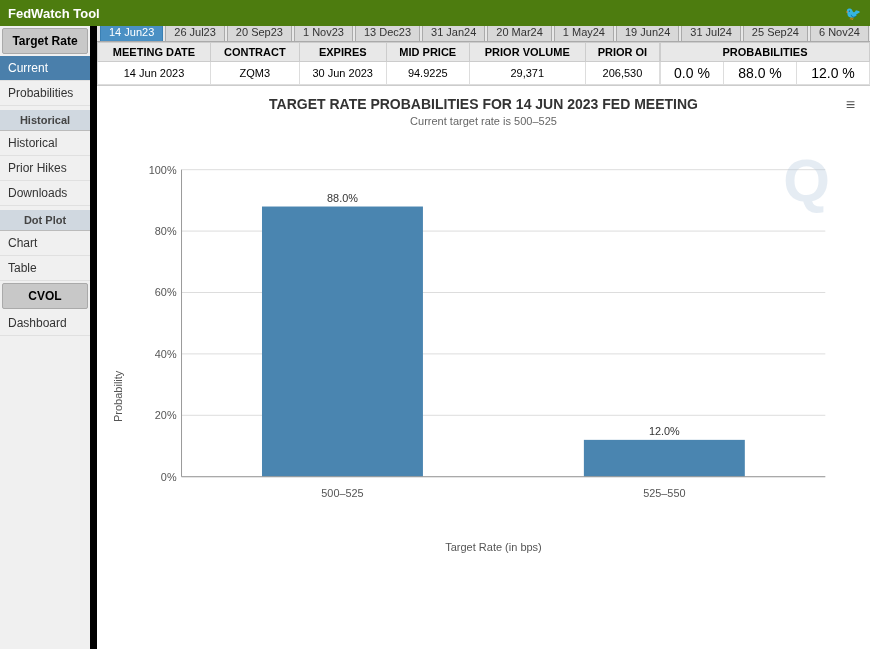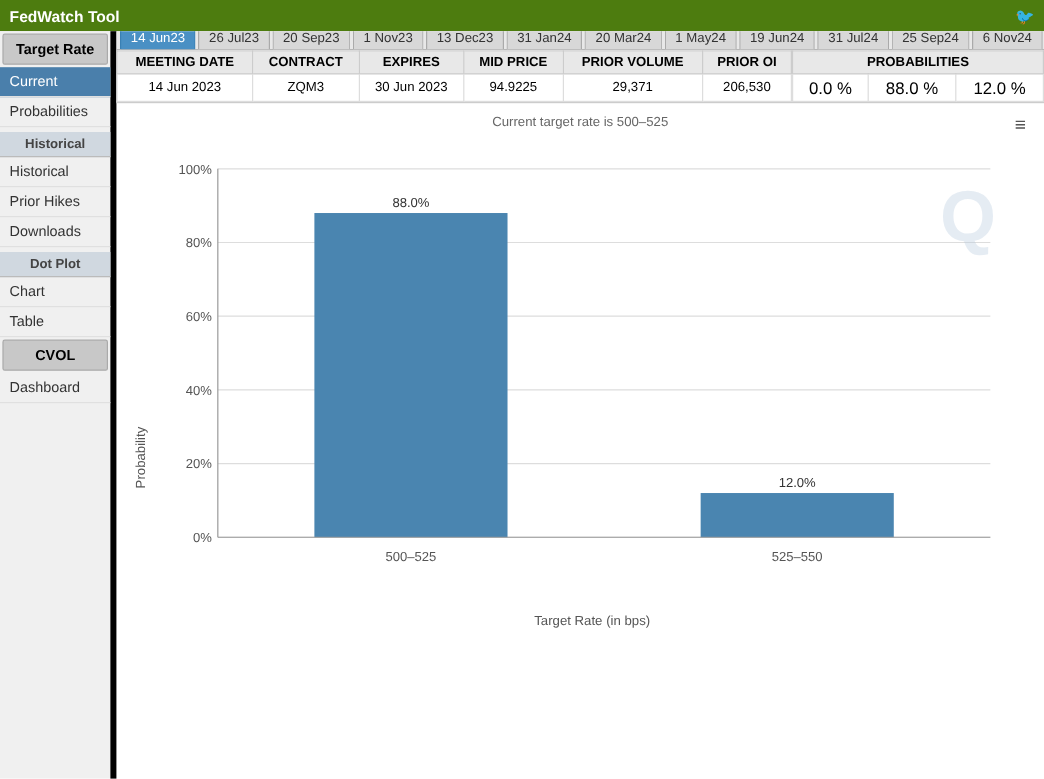--- a/index.html
+++ b/index.html
@@ -17,21 +17,21 @@
     }
     #topbar span { font-size: 13px; font-weight: bold; }
 
     
     #main-layout { display: flex; height: calc(649px - 26px); }
 
     
     #sidebar {
       width: 97px;
       background: #f0f0f0;
-      border-right: 5px solid #000000;
+      border-right: 7px solid #000000;
       display: flex;
       flex-direction: column;
       flex-shrink: 0;
     }
 
     .sidebar-section-btn {
       background: #c8c8c8;
       border: 1px solid #aaa;
       text-align: center;
       padding: 5px 2px;
@@ -156,21 +156,21 @@
     #chart-title {
       font-size: 14px;
       font-weight: bold;
       color: #333;
       margin-bottom: 3px;
     }
     #chart-subtitle {
       font-size: 11px;
       color: #666;
       text-align: center;
-      margin-bottom: 11px;
+      margin-bottom: 21px;
     }
     #chart-menu-icon {
       position: absolute;
       top: 10px;
       right: 15px;
       cursor: pointer;
       font-size: 16px;
       color: #555;
     }
 
@@ -295,20 +295,23 @@
           <tr id="prob-row">
               <td>0.0 %</td>
               <td>88.0 %</td>
               <td>12.0 %</td>
             </tr>
         </tbody>
       </table>
     </div>
 
     <div id="chart-area">
+      <div style="display:flex; align-items:center; justify-content:center;">
+        <div id="chart-title">TARGET RATE PROBABILITIES FOR 14 JUN 2023 FED MEETING</div>
+      </div>
       <div id="chart-subtitle">Current target rate is 500–525</div>
       <div id="chart-menu-icon">≡</div>
 
       <div id="chart-container">
         <div class="y-axis-label">Probability</div>
         <div id="chart-svg-wrapper">
           <svg id="chart-svg" width="100%" height="390" viewBox="0 0 730 370">
           <line x1="50" x2="700" y1="320" y2="320" stroke="#ddd" stroke-width="1"></line>
               <text x="45" y="324" text-anchor="end" font-size="11" fill="#555">0%</text>
               <line x1="50" x2="700" y1="258" y2="258" stroke="#ddd" stroke-width="1"></line>

